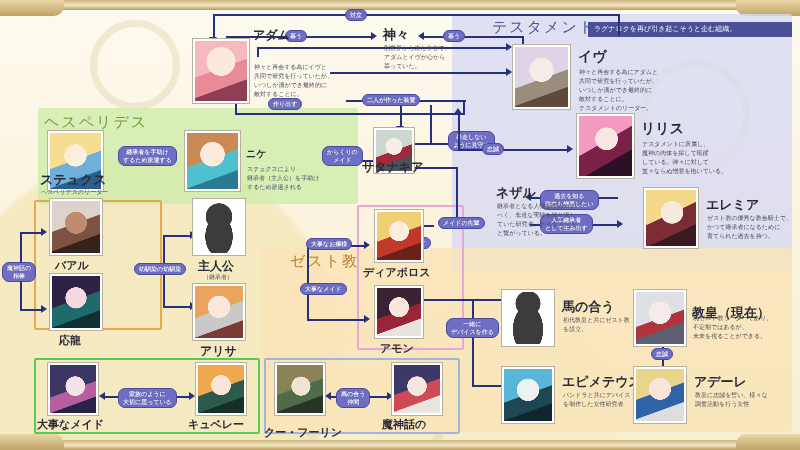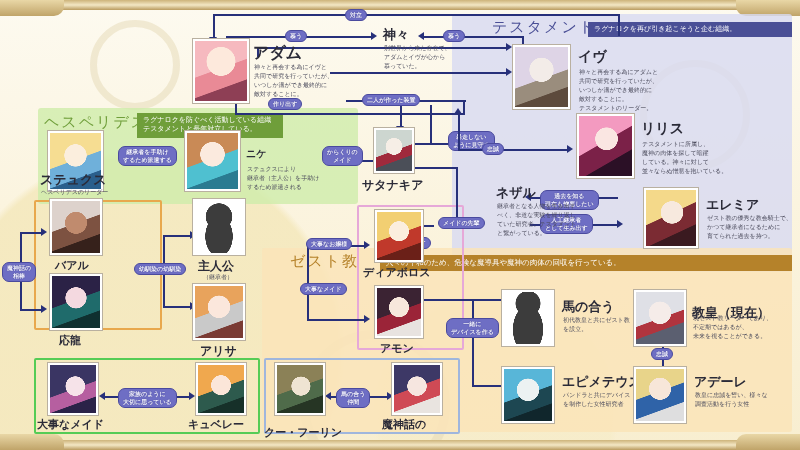--- a/index.html
+++ b/index.html
@@ -91,25 +91,22 @@
   <div class="frame-corner fc-br"></div>
 
   <div class="panel panel-testament"></div>
   <div class="panel panel-hesperides"></div>
   <div class="panel panel-zest"></div>
 
   <div class="grp-title" style="left:492px;top:18px;color:#4a4f96;">テスタメント</div>
   <div class="grp-tag" style="left:588px;top:22px;width:204px;background:#4a4f96;">ラグナロクを再び引き起こそうと企む組織。</div>
 
   <div class="grp-title" style="left:44px;top:113px;color:#6f9e3a;">ヘスペリデス</div>
-  <div class="grp-tag" style="left:137px;top:113px;width:146px;background:#6f9e3a;">ラグナロクを防ぐべく活動している組織
-テスタメントと長年対立している。</div>
 
   <div class="grp-title" style="left:290px;top:252px;color:#b5822a;">ゼスト教</div>
-  <div class="grp-tag" style="left:380px;top:255px;width:412px;background:#b5822a;font-size:7.5px;">人々の平和のため、危険な魔導具や魔神の肉体の回収を行っている。</div>
 
   <div class="outline ol-orange" style="left:34px;top:200px;width:128px;height:130px;"></div>
   <div class="outline ol-pink" style="left:357px;top:205px;width:107px;height:145px;"></div>
   <div class="outline ol-green" style="left:34px;top:358px;width:226px;height:76px;"></div>
   <div class="outline ol-blue" style="left:264px;top:358px;width:196px;height:76px;"></div>
 
   <div class="edge h" style="left:213px;top:14px;width:407px;"></div>
   <div class="edge v" style="left:213px;top:14px;height:25px;"></div>
   <div class="edge v" style="left:618px;top:14px;height:22px;"></div>
   <div class="ahead ah-d" style="left:209px;top:37px;"></div>
@@ -227,21 +224,21 @@
   <div class="edge v" style="left:662px;top:345px;height:22px;"></div>
   <div class="ahead ah-u" style="left:658px;top:340px;"></div>
   <div class="elabel" style="left:651px;top:348px;">忠誠</div>
 
   <div class="char">
     <div class="thumb" style="left:193px;top:39px;width:56px;height:64px;">
       <div class="face" style="background:
         radial-gradient(circle at 50% 34%,#fde9dc 0 30%,rgba(0,0,0,0) 31%),
         linear-gradient(160deg,#f6b9bf 0 46%,#e98a96 47% 72%,#8e3f55 73%);"></div>
     </div>
-    <div class="cname" style="left:253px;top:43px;font-size:16px;">アダム</div>
+    <div class="cname" style="left:253px;top:27px;font-size:12px;">アダム</div>
     <div class="cdesc" style="left:254px;top:62px;width:108px;">神々と再会する為にイヴと
 共同で研究を行っていたが、
 いつしか溝ができ最終的に
 敵対することに。</div>
   </div>
 
   <div class="char">
     <div class="cname" style="left:383px;top:26px;font-size:13px;">神々</div>
     <div class="cdesc" style="left:384px;top:43px;width:96px;">別世界から来た存在で、
 アダムとイヴが心から
@@ -316,21 +313,21 @@
 継承者（主人公）を手助け
 するため派遣される</div>
   </div>
 
   <div class="char">
     <div class="thumb" style="left:374px;top:128px;width:40px;height:45px;">
       <div class="face" style="background:
         radial-gradient(circle at 50% 40%,#f6eee6 0 27%,rgba(0,0,0,0) 28%),
         linear-gradient(160deg,#cdd6d0 0 50%,#a02a3c 51% 70%,#4b4f58 71%);"></div>
     </div>
-    <div class="cname" style="left:362px;top:177px;font-size:12px;">サタナキア</div>
+    <div class="cname" style="left:362px;top:159px;font-size:12px;">サタナキア</div>
   </div>
 
   <div class="char">
     <div class="thumb" style="left:375px;top:210px;width:48px;height:52px;">
       <div class="face" style="background:
         radial-gradient(circle at 50% 40%,#fbeede 0 27%,rgba(0,0,0,0) 28%),
         linear-gradient(160deg,#f2cf72 0 46%,#c0392b 47% 72%,#6b2018 73%);"></div>
     </div>
     <div class="cname" style="left:363px;top:265px;font-size:11px;">ディアボロス</div>
   </div>

